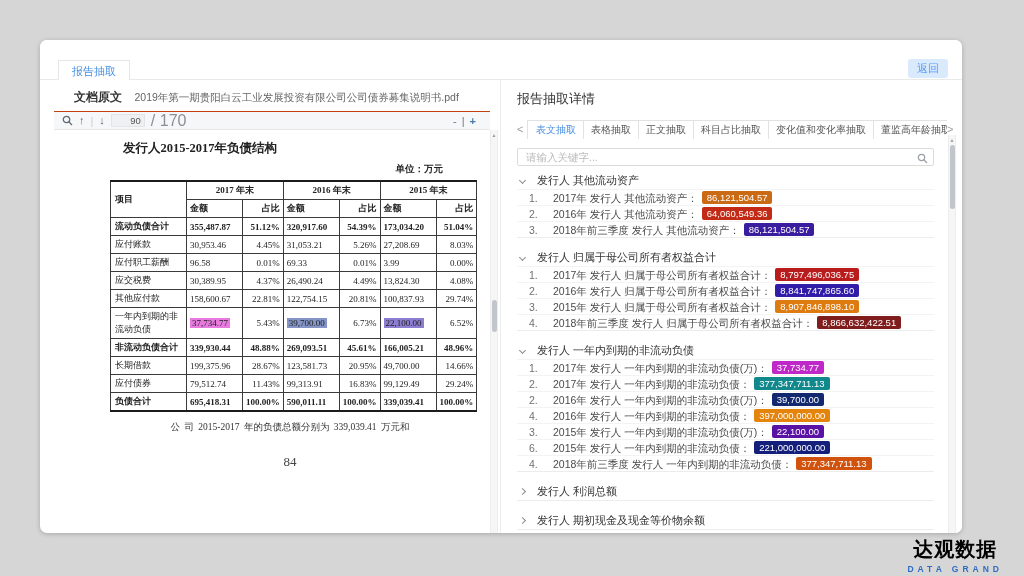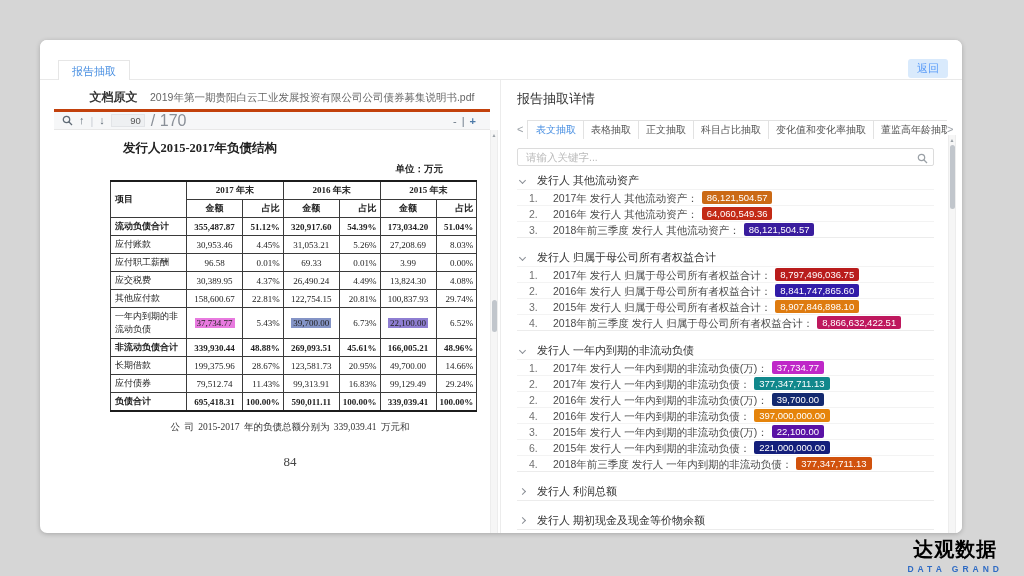--- a/index.html
+++ b/index.html
@@ -7,42 +7,42 @@
   .stage { position:relative; width:1024px; height:576px; background:#d6d6d6; }
   .card { position:absolute; left:40px; top:40px; width:922px; height:493px; background:#fff; border-radius:7px; box-shadow:0 1px 5px rgba(0,0,0,.22); overflow:hidden; }
 
   
   .topbar { position:absolute; left:0; top:0; width:100%; height:40px; border-bottom:1px solid #e9e9e9; background:#fff; }
   .top-tab { position:absolute; left:18px; top:20px; padding:3px 13px; font-size:11px; color:#4a90e2; background:#fff; border:1px solid #e6e6e6; border-bottom:none; cursor:pointer; }
   .back-btn { position:absolute; right:14px; top:19px; padding:2px 9px; font-size:11px; color:#5a9cf8; background:#d9eafc; border-radius:3px; cursor:pointer; }
 
   
   .left-panel { position:absolute; left:14px; top:40px; width:436px; bottom:0; background:#fff; }
-  .doc-row { height:32px; line-height:32px; padding-left:20px; border-bottom:3px solid #c2410c; white-space:nowrap; overflow:hidden;text-align:center; }
+  .doc-row { height:32px; line-height:32px; padding-left:20px; border-bottom:1px solid #c2410c; white-space:nowrap; overflow:hidden; }
   .doc-label { font-size:12px; font-weight:bold; color:#333; }
   .doc-file { font-size:10.5px; color:#666; margin-left:8px; }
   .pdf-toolbar { height:18px; display:flex; align-items:center; gap:6px; padding:0 14px 0 8px; background:#f6f7f8; border-bottom:1px solid #e8e8e8; font-size:11px; color:#5f6b76; }
   .tb-icon { display:inline-flex; width:11px; height:11px; cursor:pointer; }
   .tb-arrow { font-size:11px; font-weight:bold; color:#5f6b76; cursor:pointer; line-height:1; }
   .tb-sep { color:#c9ced3; }
   .page-input { width:34px; height:13px; background:#eef0f2; border:1px solid #e2e4e7; font-size:9.5px; color:#555; text-align:right; padding-right:3px; }
   .page-total { font-size:16px; color:#8a9098; }
   .zoom-controls { margin-left:auto; display:flex; gap:5px; align-items:center; }
   .zoom-controls span { cursor:pointer; color:#6b7886; }
   .zoom-in { color:#4c7aa8 !important; font-weight:bold; }
 
   .pdf-page { position:absolute; left:0; top:50px; right:0; bottom:0; background:#fff; overflow:hidden; font-family:"Liberation Serif",serif; color:#222; }
   .pdf-title { margin-top:10px; width:292px; text-align:center; font-size:12.5px; font-weight:bold; }
   .pdf-unit { width:389px; text-align:right; font-size:9.5px; margin-top:6px; font-weight:bold; }
   .fin-table { border-collapse:collapse; font-size:9px; margin:4px 0 0 56px; table-layout:fixed; }
   .fin-table th, .fin-table td { border:1px solid #3a3a3a; padding:2px 3px; }
   .fin-table thead th { font-weight:bold; text-align:center; border-top:2px solid #1c1c1c; }
   .fin-table thead tr:nth-child(2) th { border-top:1px solid #3a3a3a; }
   .fin-table .c-item { width:76px; text-align:left; padding-left:4px; }
-  .fin-table .c-amt { width:56px; text-align:center;margin-left:44px; }
+  .fin-table .c-amt { width:56px; text-align:left;margin-left:44px; }
   .fin-table .c-pct { width:39px; text-align:right; }
   .fin-table tbody tr:last-child td { border-bottom:2px solid #1c1c1c; }
   .fin-table .bold td { font-weight:bold; }
   .hl { display:inline-block; padding:0 2px; }
   .pdf-footer { margin:9px 0 0 56px; width:360px; text-align:center; font-size:9.5px; word-spacing:2px; color:#333; }
   .pdf-pageno { margin:20px 0 0 56px; width:360px; text-align:center; font-size:13px; color:#444; }
 
   
   .v-scrollbar { position:absolute; width:8px; background:#f6f6f6; border-left:1px solid #ededed; border-right:1px solid #ededed; }
   .sb-up { position:absolute; top:2px; left:0; width:100%; text-align:center; font-size:5px; color:#9aa0a6; line-height:6px; }
@@ -289,21 +289,21 @@
           <div class="ext-row">
             <span class="num">1.</span><span class="lbl">2017年 发行人 归属于母公司所有者权益合计：</span><span class="badge" style="background-color: #b91c1c;">8,797,496,036.75</span>
           </div>
           <div class="ext-row">
             <span class="num">2.</span><span class="lbl">2016年 发行人 归属于母公司所有者权益合计：</span><span class="badge" style="background-color: rgb(49, 28, 168);">8,841,747,865.60</span>
           </div>
           <div class="ext-row">
             <span class="num">3.</span><span class="lbl">2015年 发行人 归属于母公司所有者权益合计：</span><span class="badge" style="background-color: rgb(222, 123, 16);">8,907,846,898.10</span>
           </div>
           <div class="ext-row">
-            <span class="num">4.</span><span class="lbl">2018年前三季度 发行人 归属于母公司所有者权益合计：</span><span class="badge" style="background-color: #be185d;">8,866,632,422.51</span>
+            <span class="num">4.</span><span class="lbl">2018年前三季度 发行人 归属于母公司所有者权益合计：</span><span class="badge" style="background-color: #7f1d1d;">8,866,632,422.51</span>
           </div>
         </div>
 
         <div class="sec">
           <div class="sec-head">
             <i class="chev down"></i>
             <span>发行人 一年内到期的非流动负债</span>
           </div>
           <div class="ext-row">
             <span class="num">1.</span><span class="lbl">2017年 发行人 一年内到期的非流动负债(万)：</span><span class="badge" style="background-color: rgb(191, 39, 200);">37,734.77</span>

